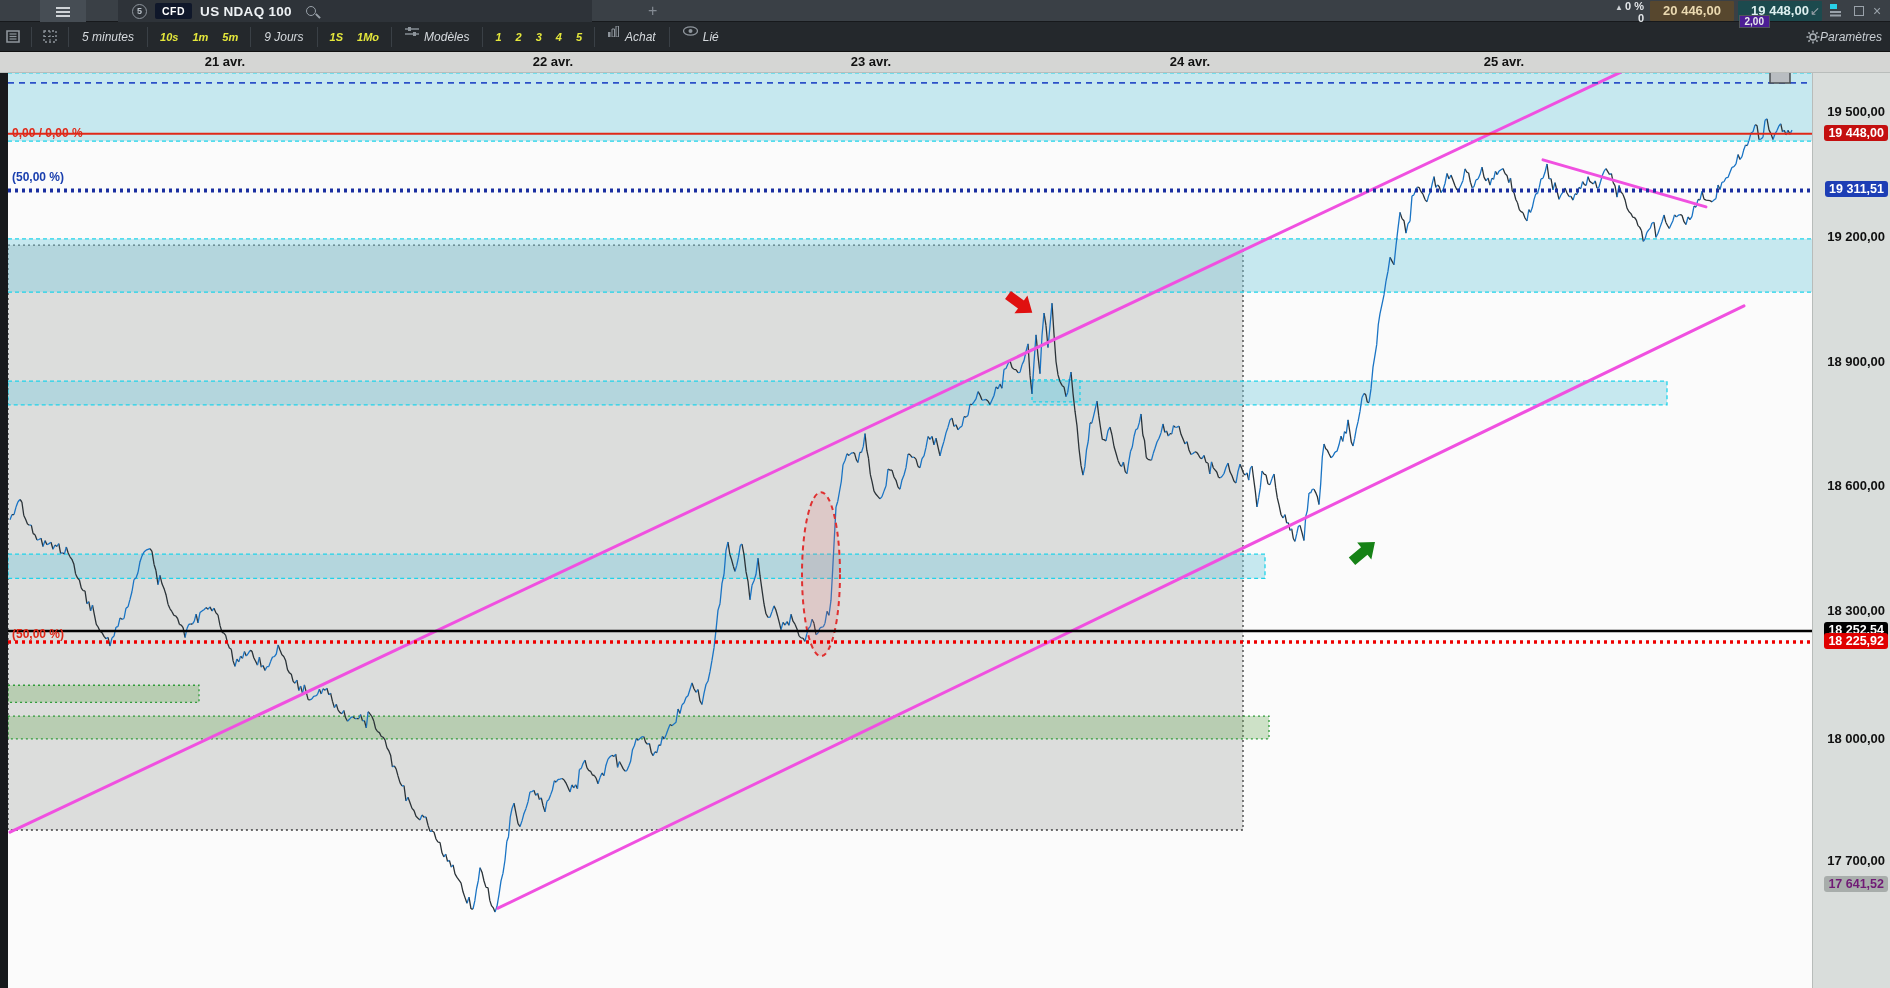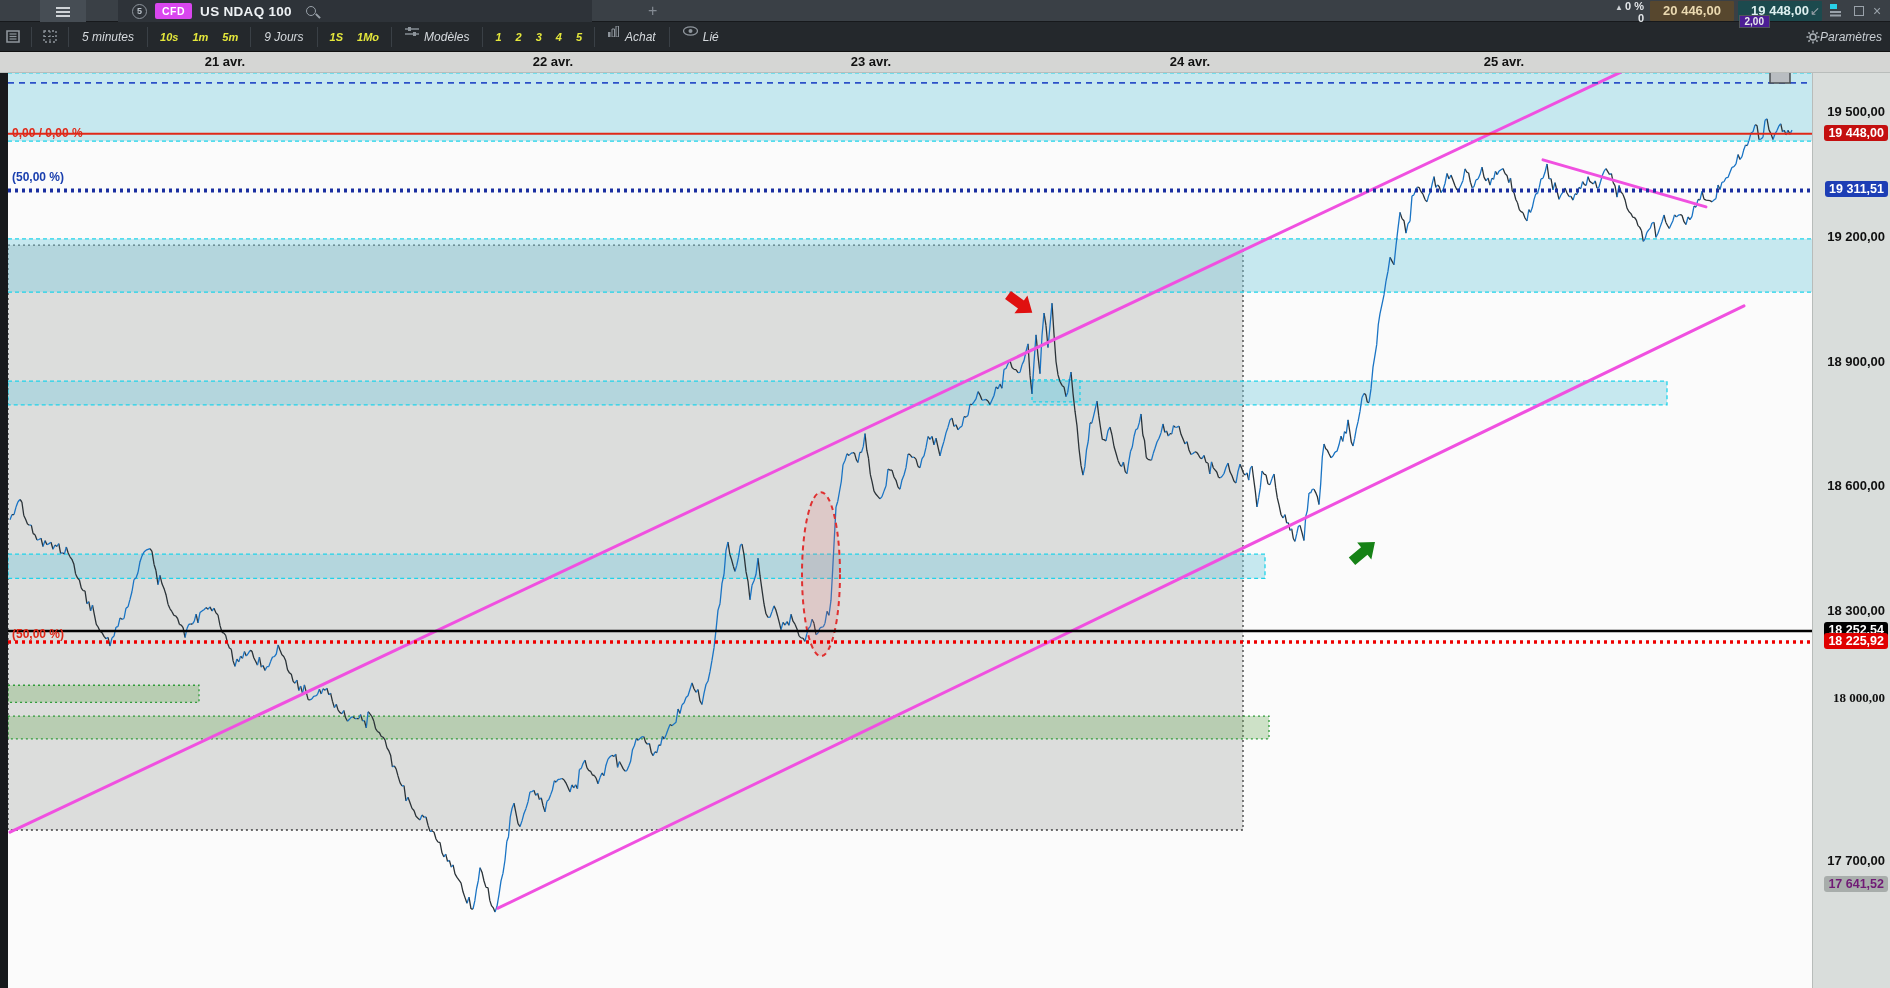--- a/index.html
+++ b/index.html
@@ -6,21 +6,21 @@
   html,body { width:1890px; height:988px; overflow:hidden; background:#222; }
   body { font-family:"Liberation Sans", sans-serif; }
   #app { position:relative; width:1890px; height:988px; background:#fbfbfb; }
 
   
   #titlebar { position:absolute; left:0; top:0; width:1890px; height:22px; background:#3a4046; border-bottom:1px solid #17191c; z-index:10;}
   #hamburger { position:absolute; left:40px; top:0; width:46px; height:22px; background:#464d54; cursor:pointer; }
   #hamburger .bars { position:absolute; left:16px; top:7px; width:14px; height:2px; background:#cfd3d7; box-shadow:0 4px 0 #cfd3d7, 0 8px 0 #cfd3d7; }
   #instr-tab { position:absolute; left:118px; top:0; width:474px; height:22px; background:#2e3339; display:flex; align-items:center; gap:8px; padding-left:14px; }
   .circle5 { width:15px; height:15px; border:1.5px solid #8d949c; border-radius:50%; color:#b9c0c8; font-size:9px; font-weight:bold; text-align:center; line-height:12px; }
-  .cfd-badge { background:#d946ef; color:#fff; font-size:10.5px; font-weight:bold; padding:2px 7px; border-radius:2px; letter-spacing:.5px; }
+  .cfd-badge { background:#0f172a; color:#fff; font-size:10.5px; font-weight:bold; padding:2px 7px; border-radius:2px; letter-spacing:.5px; }
   .tab-title { color:#eef1f4; font-size:13.5px; font-weight:600; letter-spacing:.3px; }
   .magnifier { position:relative; width:10px; height:10px; border:1.6px solid #98a0a8; border-radius:50%; margin-left:6px; }
   .magnifier::after { content:""; position:absolute; left:8px; top:8px; width:6px; height:1.8px; background:#98a0a8; transform:rotate(45deg); }
   #new-tab { position:absolute; left:640px; top:0; height:22px; line-height:21px; color:#848b93; font-size:16px; padding:0 8px; }
 
   #change-block { position:absolute; right:246px; top:1px; width:70px; color:#e3e6e9; font-size:11px; text-align:right; line-height:10px; font-weight:bold;}
   #change-block .tri { font-size:8px; color:#cfd3d7; margin-right:2px;}
   .price-box { position:absolute; top:1px; height:20px; width:84px; text-align:center; line-height:20px; font-size:13px; font-weight:bold; border-radius:1px; cursor:pointer;}
   #sell-box { right:156px; background:#57472e; color:#ead9b0; }
   #buy-box  { right:68px;  background:#1c4a4e; color:#ddefef; }
@@ -228,21 +228,21 @@
         <div class="lvl-label" style="color: rgb(224, 40, 24); top: 554.017px;">(50,00 %)</div>
       </div>
   </div>
 
   <div id="axis-col">
       <div class="tick" style="top: 31px;">19 500,00</div>
       <div class="tick" style="top: 155.8px;">19 200,00</div>
       <div class="tick" style="top: 280.6px;">18 900,00</div>
       <div class="tick" style="top: 405.4px;">18 600,00</div>
       <div class="tick" style="top: 530.2px;">18 300,00</div>
-      <div class="tick" style="top: 617px; font-family: Liberation Serif, serif;">18 000,00</div>
+      <div class="tick" style="top: 658px;">18 000,00</div>
       <div class="tick" style="top: 779.8px;">17 700,00</div>
       <div class="badge" style="top: 51.632px; background: rgb(196, 15, 15); color: rgb(255, 255, 255);">19 448,00</div>
       <div class="badge" style="top: 108.412px; background: rgb(29, 62, 181); color: rgb(255, 255, 255);">19 311,51</div>
       <div class="badge" style="top: 548.943px; background: rgb(0, 0, 0); color: rgb(255, 255, 255);">18 252,54</div>
       <div class="badge" style="top: 560.017px; background: rgb(224, 0, 0); color: rgb(255, 255, 255);">18 225,92</div>
       <div class="badge" style="top: 803.128px; background: rgb(168, 173, 171); color: #701a75;">17 641,52</div>
     </div>
 
 </div>
 

